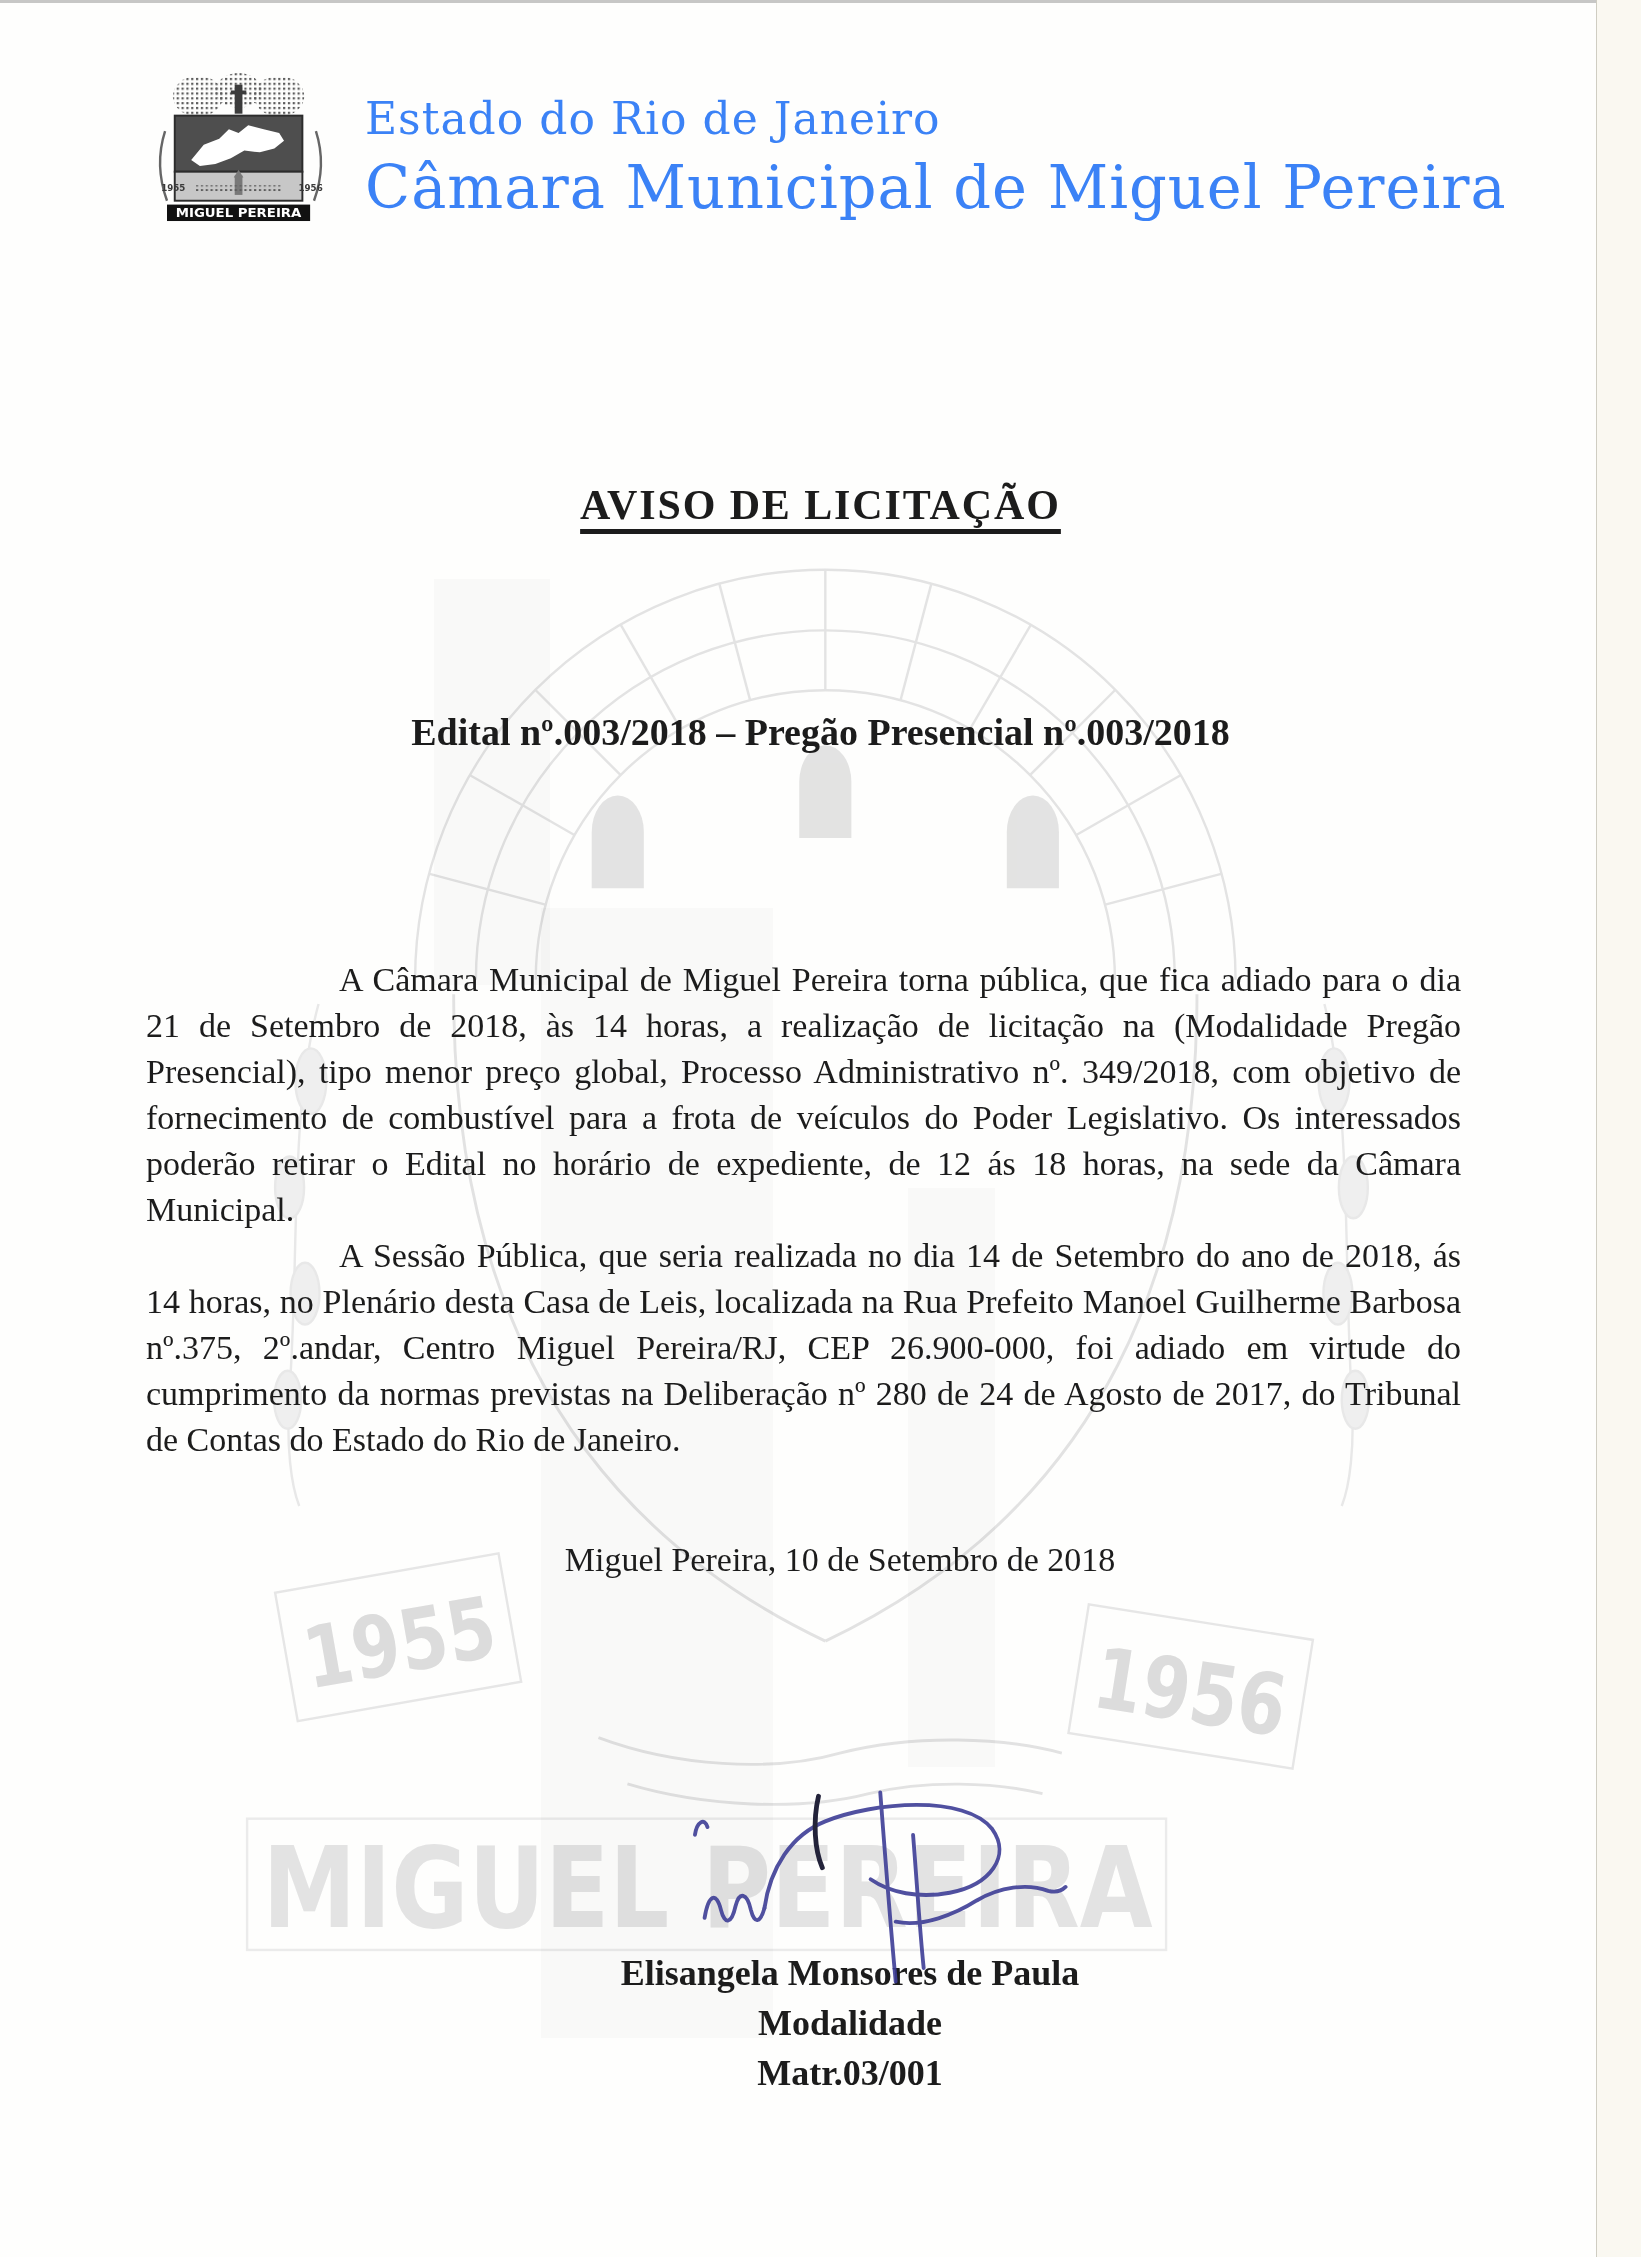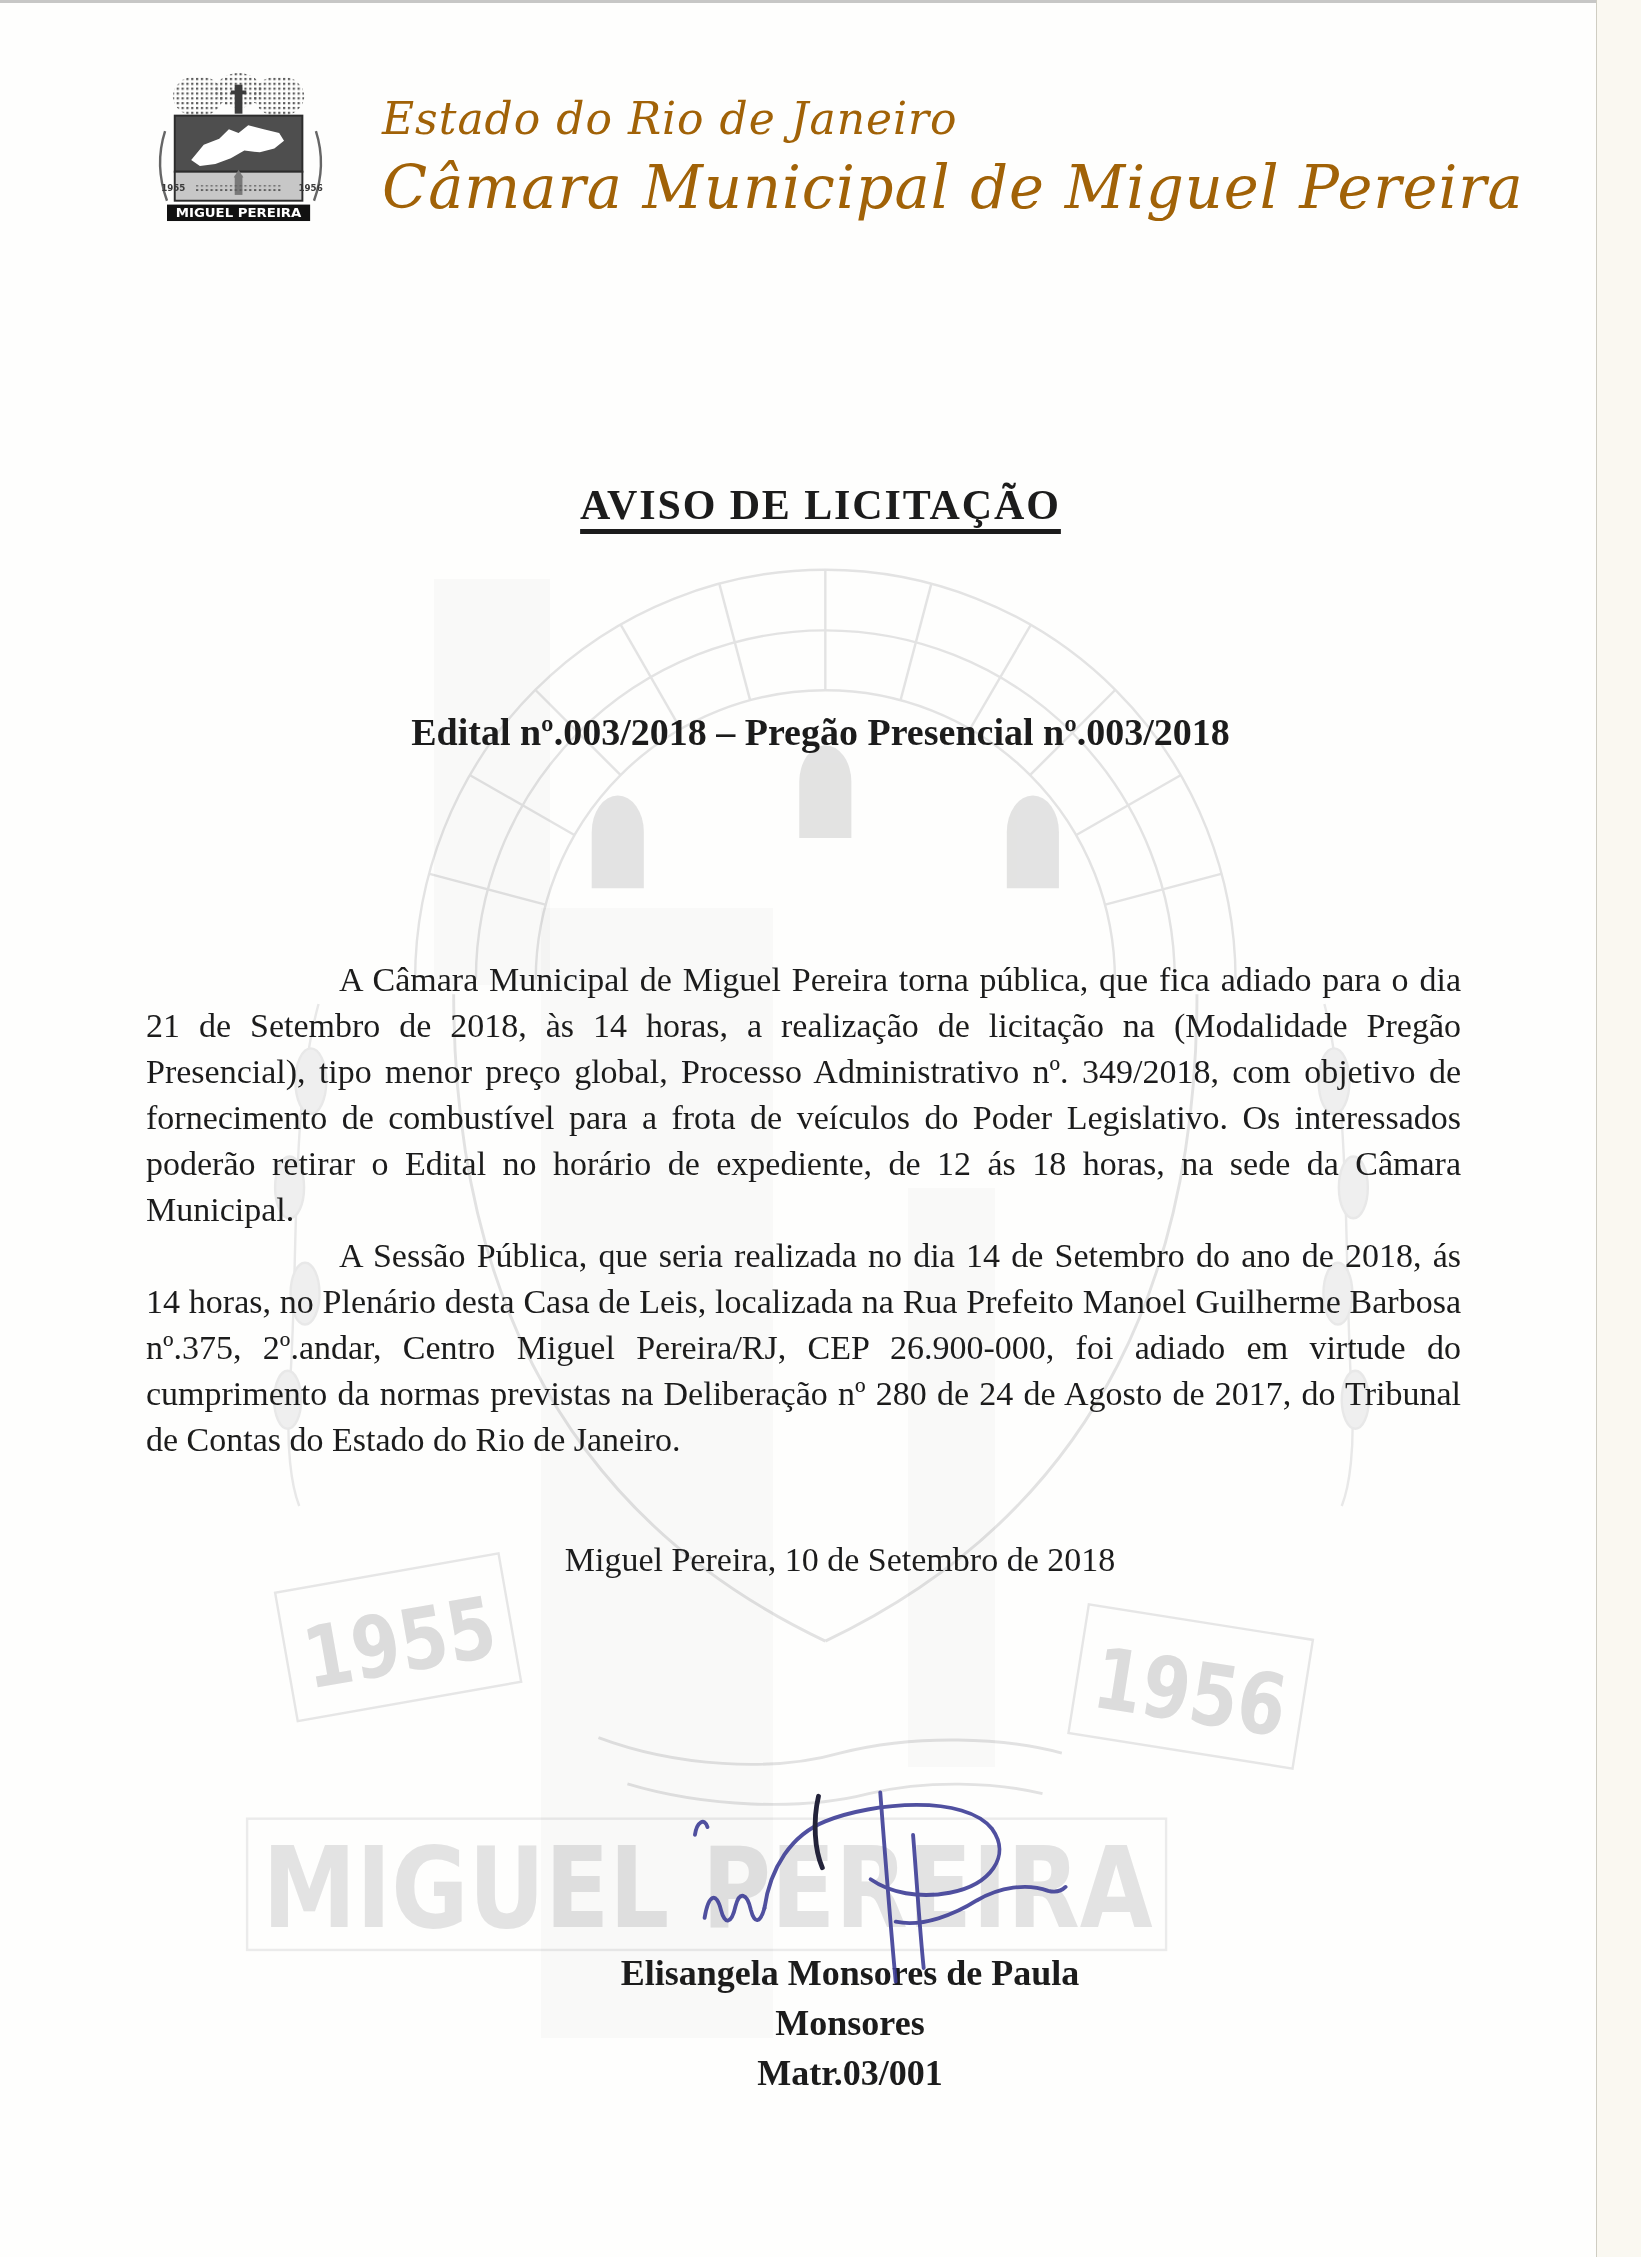--- a/index.html
+++ b/index.html
@@ -9,21 +9,21 @@
     font-family:"Liberation Serif", serif;color:#1c1c1c;
   }
   
   .scan-top-edge{position:absolute;left:0;top:0;width:100%;height:2.9px;background:#a9a9a9;opacity:.65;}
   .scan-right-strip{position:absolute;top:0;right:0;width:44px;height:100%;background:#faf8f1;border-left:1px solid #cfcdc2;}
   
   .wm{position:absolute;left:0;top:0;z-index:0;}
   .content{position:absolute;z-index:2;}
   
   .logo{left:138px;top:73px;width:205px;height:151px;}
-  .hdr-line{left:382px;white-space:nowrap;font-family:"DejaVu Serif",serif;font-style:italic;color:#a16207;}
+  .hdr-line{left:365px;white-space:nowrap;font-family:"DejaVu Serif",serif;color:#3b82f6;}
   .hdr-line1{top:93px;font-size:44px;letter-spacing:1px;}
   .hdr-line2{top:153px;font-size:59px;letter-spacing:1px;}
   
   .title{left:0;top:481px;width:1641px;text-align:center;font-size:42px;font-weight:bold;letter-spacing:1.9px;}
   .title span{text-decoration:underline;text-decoration-thickness:4.8px;text-underline-offset:9.7px;}
   .subtitle{left:0;top:710px;width:1641px;text-align:center;font-size:38px;font-weight:bold;}
   .subtitle span{text-decoration-thickness:3.9px;text-underline-offset:8.7px;}
   
   .body-block{left:146px;top:909px;width:1315px;font-size:34px;line-height:46px;text-align:justify;margin-top:48px;}
   .body-block p{margin:0;text-indent:193px;}
@@ -157,18 +157,18 @@
       <path d="M 102 138 C 108 96 130 62 165 48 C 215 28 310 20 338 56 C 358 84 336 114 294 122 C 262 128 232 122 212 108"></path>
       <path d="M 222 18 C 226 70 232 150 238 214"></path>
       <path d="M 256 62 C 260 112 263 162 267 200"></path>
       <path d="M 238 152 C 266 158 300 144 322 130 C 346 116 374 112 396 120 C 404 122 410 120 414 116"></path>
     </g>
     <path d="M 158 22 C 152 48 154 78 162 96" fill="none" stroke="#23233a" stroke-width="5" stroke-linecap="round"></path>
   </svg>
 
   <div class="content sig-block">
     <div>Elisangela Monsores de Paula</div>
-    <div>Monsores</div>
+    <div>Modalidade</div>
     <div>Matr.03/001</div>
   </div>
 
 </div>
 
 
 </body></html>

